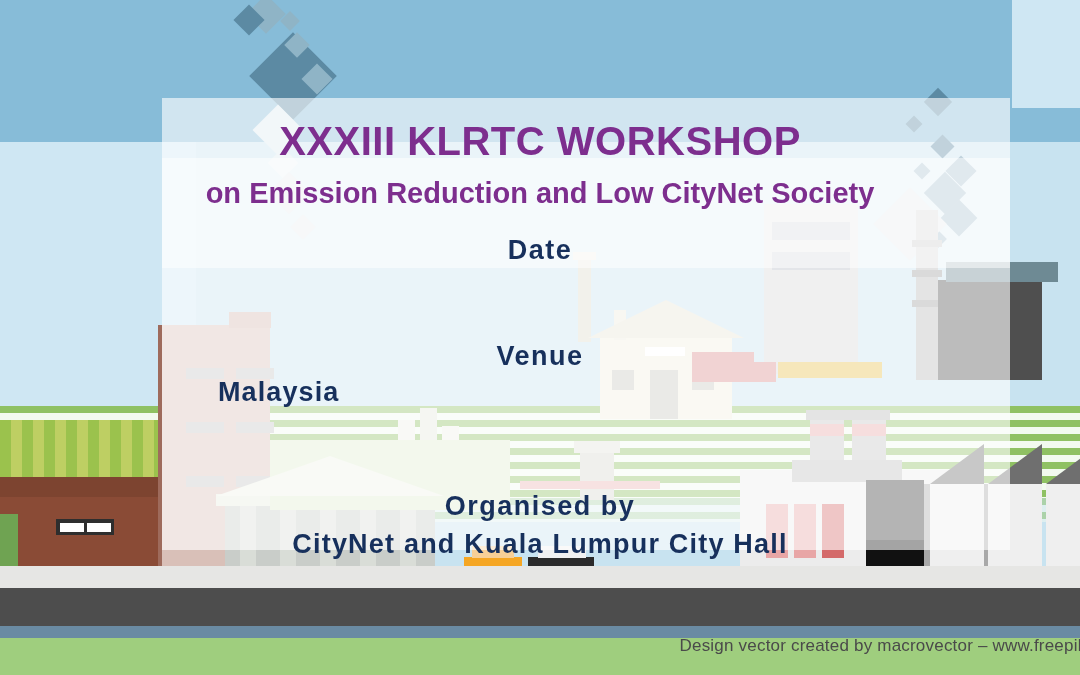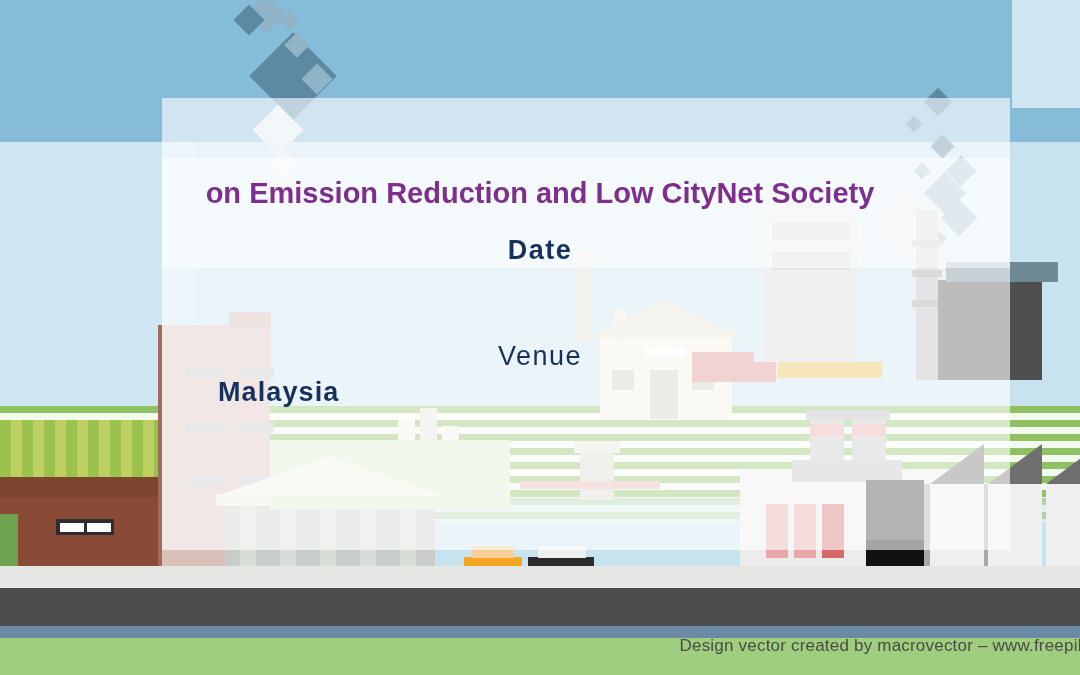--- a/index.html
+++ b/index.html
@@ -65,21 +65,21 @@
     position:absolute; left:0; top:174px; width:1080px;
     text-align:center; color:#7d2e8e;
     font-size:29px; font-weight:bold; line-height:38px;
   }
 
   .infoblock { position:absolute; left:0; width:1080px; text-align:center; color:#17305c; }
   .info-label { font-size:27px; font-weight:bold; line-height:36px; letter-spacing:1.5px; }
   .info-value { font-size:27px; font-weight:bold; line-height:36px; letter-spacing:1.2px; }
 
   .venue-wrap { position:absolute; left:0; top:338px; width:1080px; text-align:center; color:#17305c; }
-  .venue-lbl { font-size:27px; font-weight:normal; letter-spacing:1.5px; line-height:36px; }
+  .venue-lbl { font-size:27px; font-weight:bold; letter-spacing:1.5px; line-height:36px; }
   .venue-v1  { font-size:27px; font-weight:bold; letter-spacing:1.1px; line-height:38px; }
   .venue-v2  { font-size:27px; font-weight:bold; letter-spacing:1.1px; line-height:36px;
                text-align:left; padding-left:218px; }
 
   .org-wrap { position:absolute; left:0; top:487px; width:1080px; text-align:center; color:#17305c; }
   .org-lbl { font-size:27px; font-weight:bold; letter-spacing:1.5px; line-height:38px; }
   .org-v   { font-size:27px; font-weight:bold; letter-spacing:1.2px; line-height:38px; }
 
   .credit {
     position:absolute; left:0; top:636px; width:1080px;
@@ -231,30 +231,35 @@
   <div class="sidewalk" id="sidewalk" style="top: 566px; height: 22px;"></div>
   <div class="road" id="road" style="top: 588px; height: 38px;"></div>
   <div class="curb" id="curb" style="top: 626px; height: 12px;"></div>
   <div class="grass" id="grass" style="top: 638px; height: 37px;"></div>
 
   <div class="panel"></div>
   <div class="panel-strong"></div>
 
   <div class="content">
 
+    <div class="title-main">XXXIII KLRTC WORKSHOP</div>
     <div class="title-sub">on Emission Reduction and Low CityNet Society</div>
 
     <div class="infoblock" style="top:232px;">
       <div class="info-label">Date</div>
     </div>
 
     <div class="venue-wrap">
       <div class="venue-lbl">Venue</div>
       <div class="venue-v2">Malaysia</div>
     </div>
 
+    <div class="org-wrap">
+      <div class="org-lbl">Organised by</div>
+      <div class="org-v">CityNet and Kuala Lumpur City Hall</div>
+    </div>
 
     <div class="credit">
       <span>Design vector created by macrovector – www.freepik.com</span>
     </div>
 
   </div>
 </div>
 
 </body></html>

